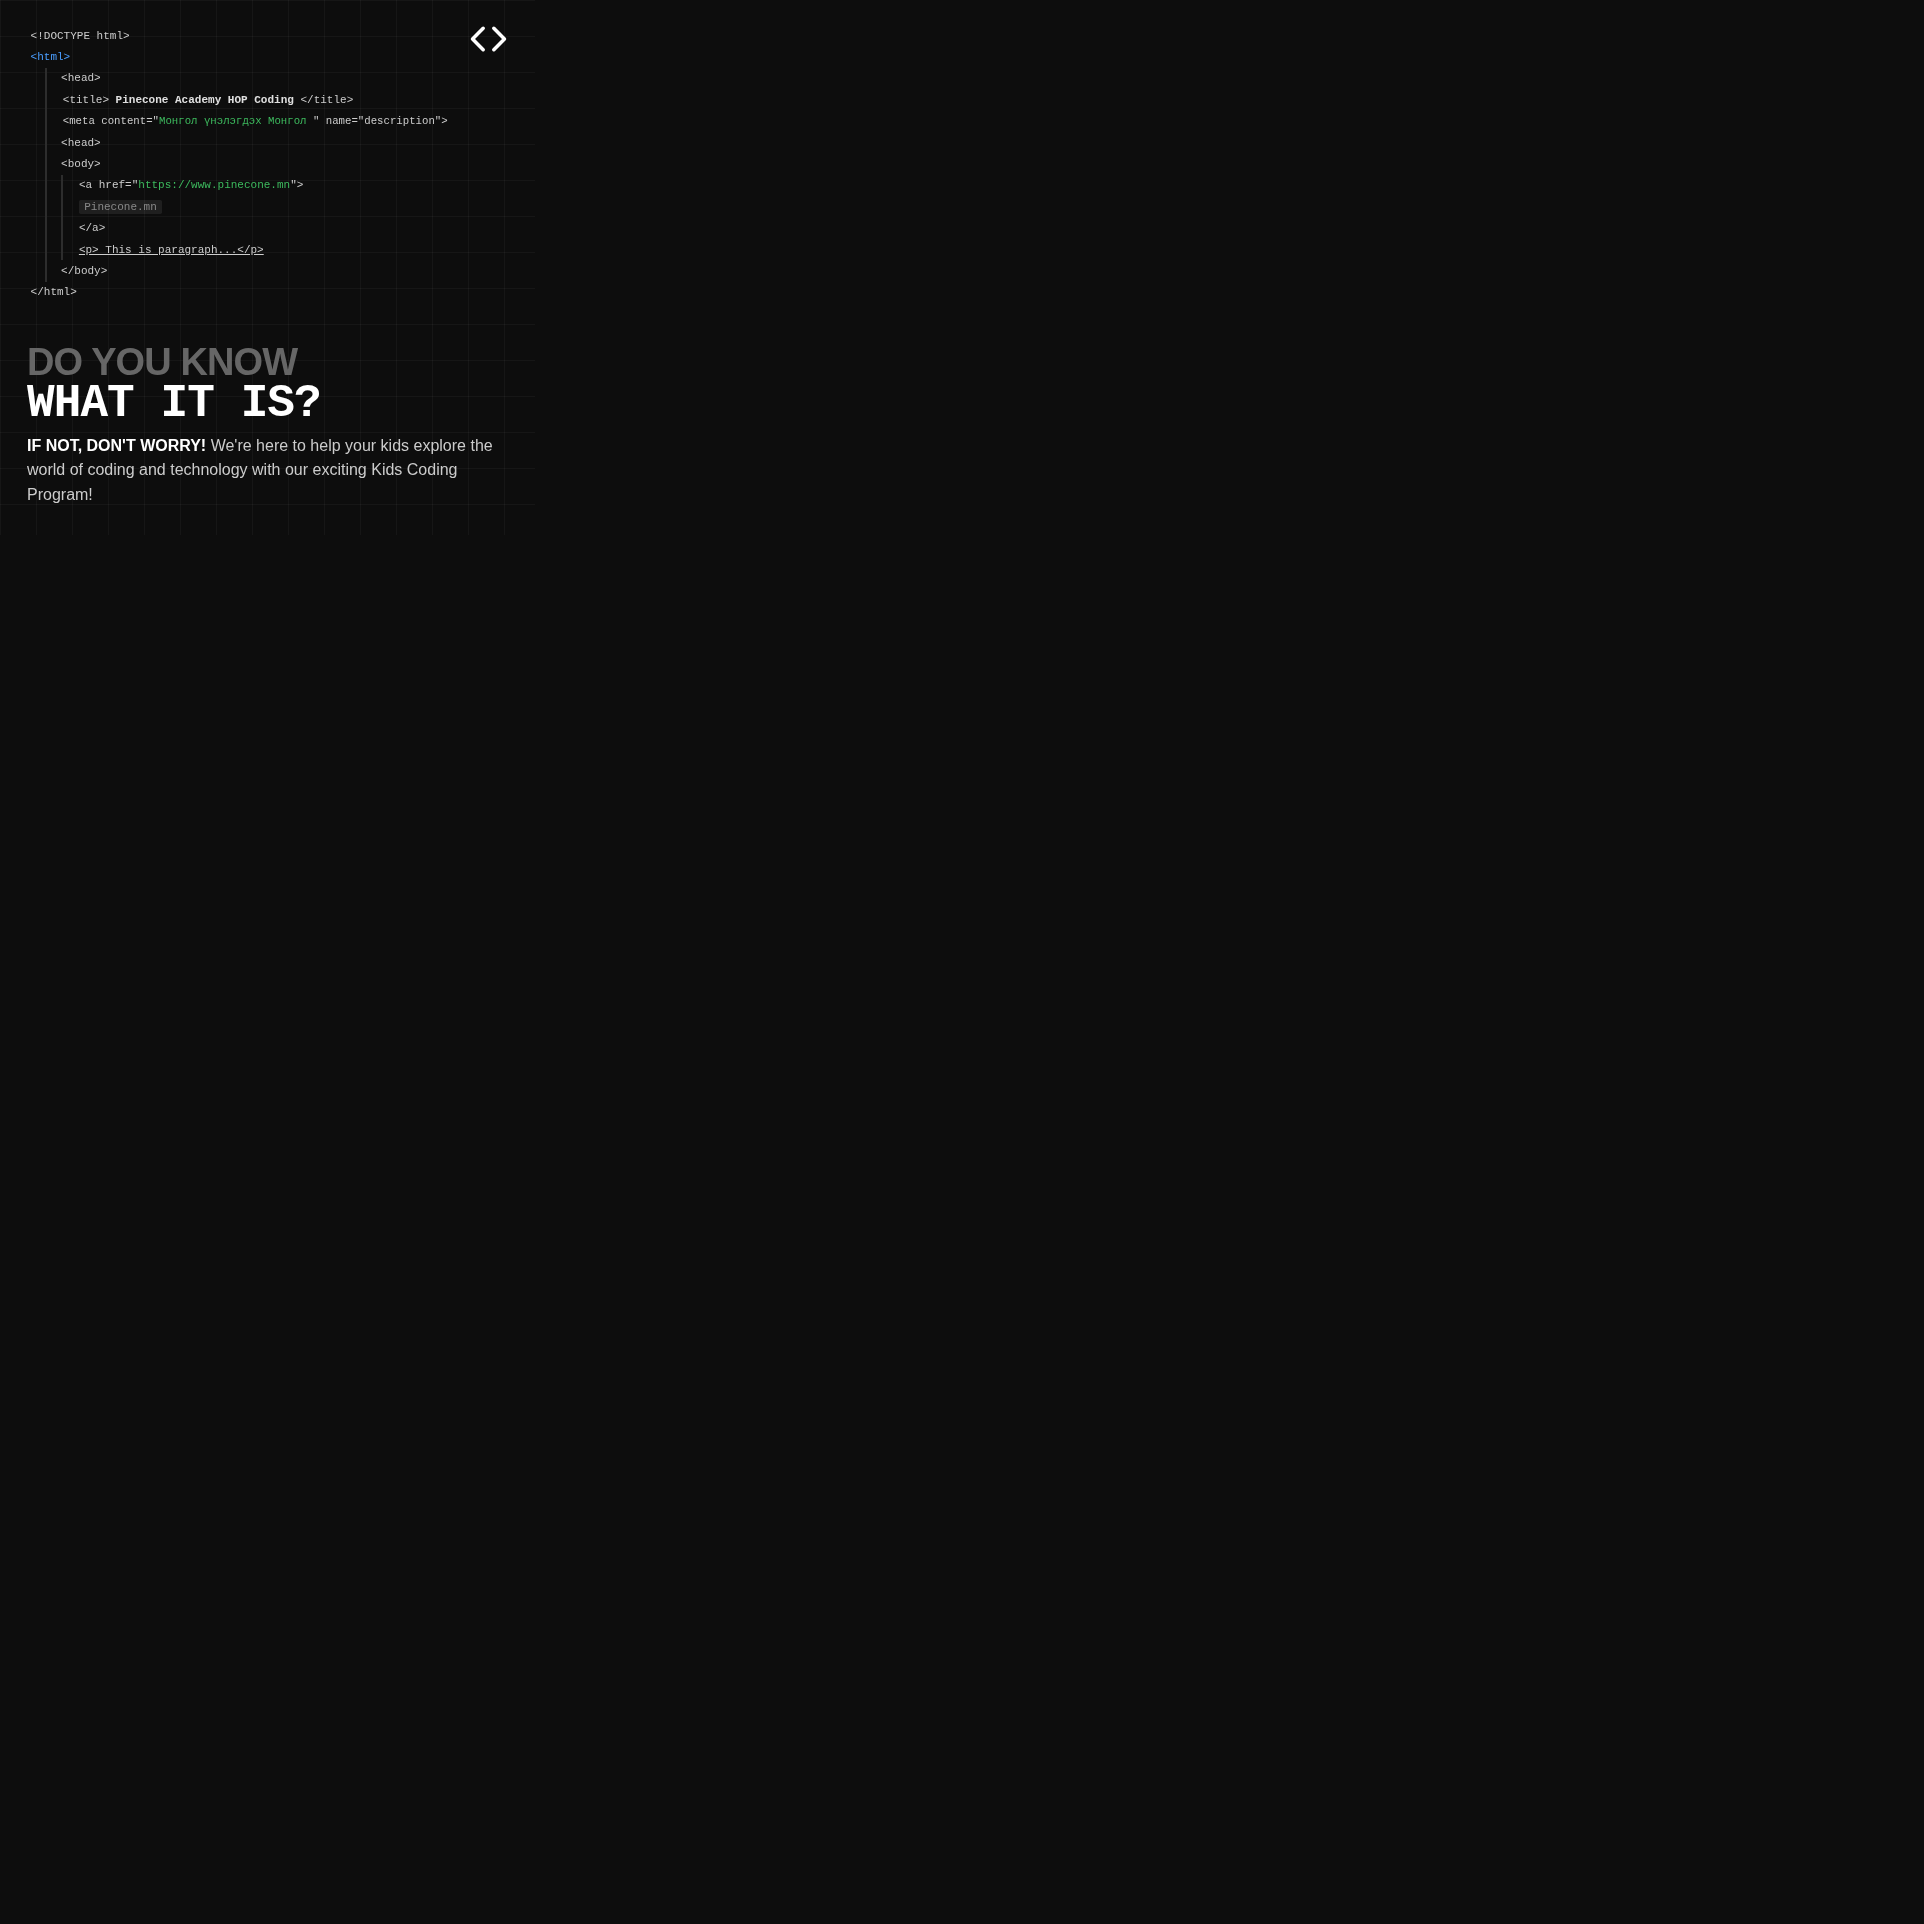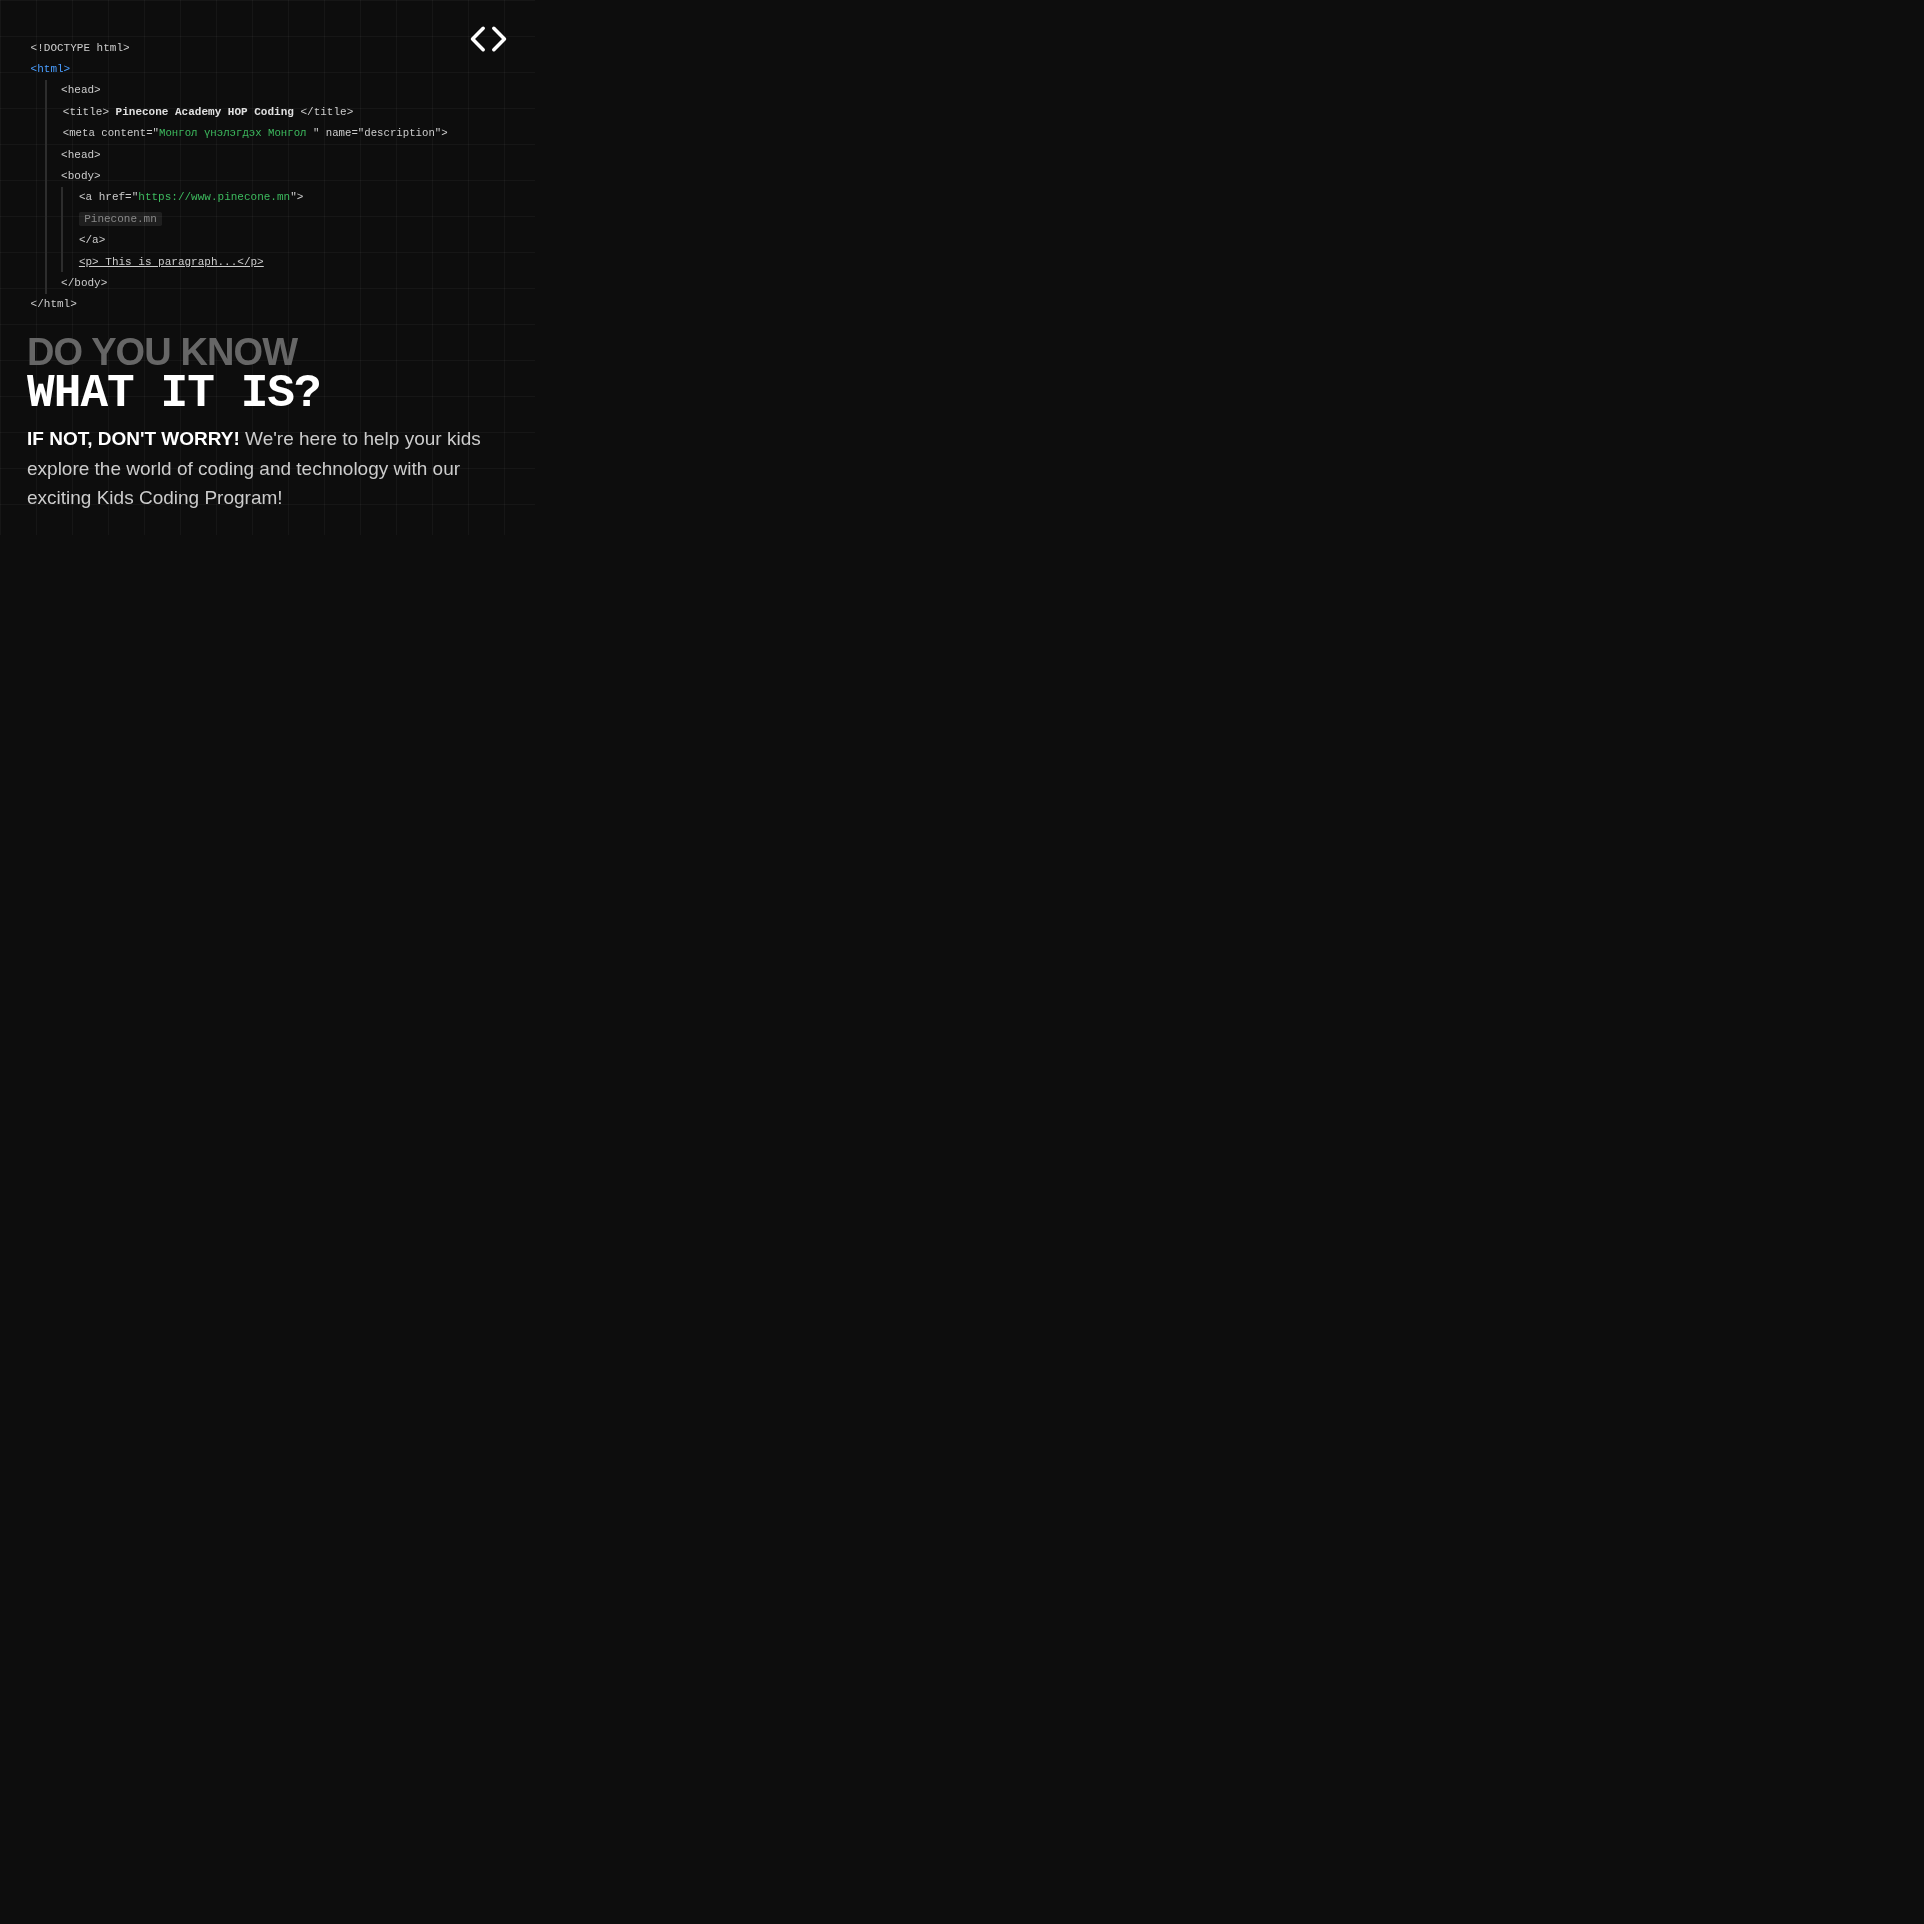--- a/index.html
+++ b/index.html
@@ -48,21 +48,21 @@
     }
 
     .bracket-icon {
       width: 39px;
       height: 32px;
     }
 
     
     .code-section {
       flex: 0 0 auto;
-      margin-top: 12px;
+      margin-top: 0;
       text-align: right;
     }
 
     
     .bottom-section {
       margin-top: auto;
       padding-top: 18px;
     }
 
     .headline-gray {
@@ -81,21 +81,21 @@
       font-weight: 900;
       color: #ffffff;
       line-height: 1.0;
       text-transform: uppercase;
       letter-spacing: -0.9px;
       margin-bottom: 7px;
     }
 
     .description {
       font-family: Arial, Helvetica, sans-serif;
-      font-size: 19px;
+      font-size: 16px;
       color: #cccccc;
       line-height: 1.55;
       max-width: 499px;
     }
 
     .description strong {
       color: #ffffff;
       font-weight: 800;
     }
 

